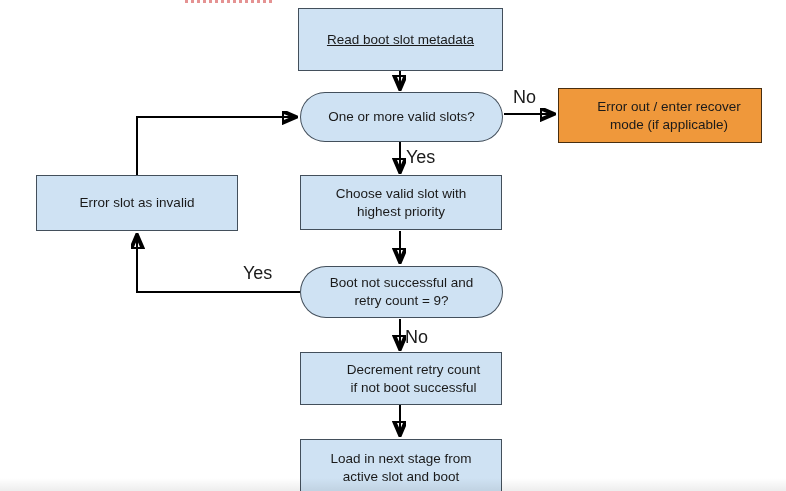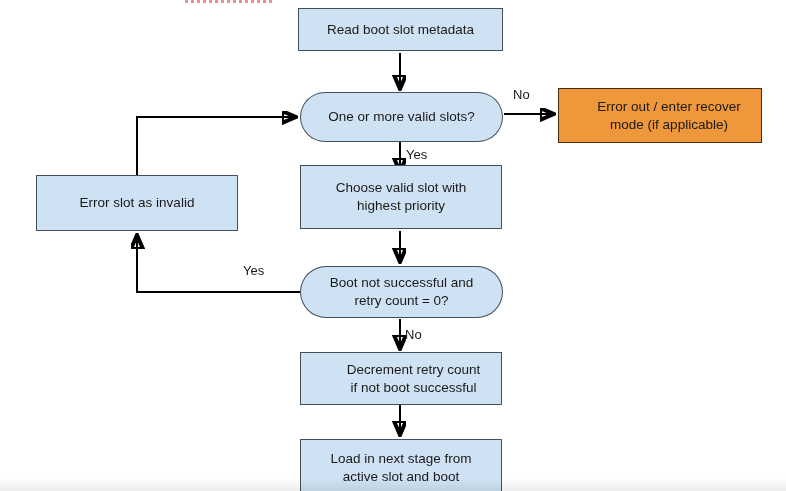--- a/index.html
+++ b/index.html
@@ -18,21 +18,21 @@
     text-align:center;
     font-size:13.5px;line-height:1.3;
     background:#cfe2f3;
     border:1.4px solid rgba(20,30,40,0.75);
     padding:2px 16px;
   }
   .stadium{border-radius:26px;}
   .orange{background:#ef983b;border:1.4px solid rgba(30,20,5,0.8);}
   .edge-label{
     position:absolute;
-    font-size:13px;
+    font-size:18px;
     background:transparent;
     white-space:nowrap;
     text-align:center;
   }
   #arrows{position:absolute;left:0;top:0;width:786px;height:491px;pointer-events:none;}
   #arrows path, #arrows polyline{fill:none;stroke:#000;stroke-width:2;}
   .red-dashes{
     position:absolute;left:185px;top:0;width:89px;height:3px;
     background:repeating-linear-gradient(90deg,#e07f7f 0 3px,transparent 3px 6px);
     opacity:0.85;
@@ -58,31 +58,31 @@
     <path d="M400 53 L400 88" marker-end="url(#ah)"></path>
     <path d="M504 114 L553 114" marker-end="url(#ah)"></path>
     <path d="M400 142 L400 171" marker-end="url(#ah)"></path>
     <path d="M400 231 L400 261" marker-end="url(#ah)"></path>
     <path d="M300 292 L137 292 L137 236" marker-end="url(#ah)"></path>
     <path d="M137 175 L137 117 L295 117" marker-end="url(#ah)"></path>
     <path d="M400 319 L400 348" marker-end="url(#ah)"></path>
     <path d="M400 405 L400 434" marker-end="url(#ah)"></path>
   </svg>
 
-  <div class="node" style="left:298px;top:8px;width:205px;height:43px;">Read boot slot metadata</div>
+  <div class="node" style="left:298px;top:8px;width:205px;height:63px;text-decoration:underline;">Read boot slot metadata</div>
 
   <div class="node stadium" style="left:300px;top:92px;width:203px;height:50px;">One or more valid slots?</div>
 
   <div class="node orange" style="left:558px;top:88px;width:204px;height:55px;padding-left:34px;">Error out / enter recover mode (if applicable)</div>
 
-  <div class="node" style="left:300px;top:165px;width:202px;height:64px;">Choose valid slot with highest priority</div>
+  <div class="node" style="left:300px;top:175px;width:202px;height:55px;">Choose valid slot with highest priority</div>
 
   <div class="node" style="left:36px;top:175px;width:202px;height:56px;">Error slot as invalid</div>
 
-  <div class="node stadium" style="left:300px;top:266px;width:203px;height:52px;">Boot not successful and retry count = 0?</div>
+  <div class="node stadium" style="left:300px;top:266px;width:203px;height:52px;">Boot not successful and retry count = 9?</div>
 
   <div class="node" style="left:300px;top:352px;width:202px;height:53px;padding-left:41px;">Decrement retry count if not boot successful</div>
 
   <div class="node" style="left:300px;top:439px;width:202px;height:58px;">Load in next stage from active slot and boot</div>
 
   <div class="edge-label" style="left:513px;top:87px;">No</div>
 
   <div class="edge-label" style="left:406px;top:147px;">Yes</div>
 
   <div class="edge-label" style="left:243px;top:263px;">Yes</div>

